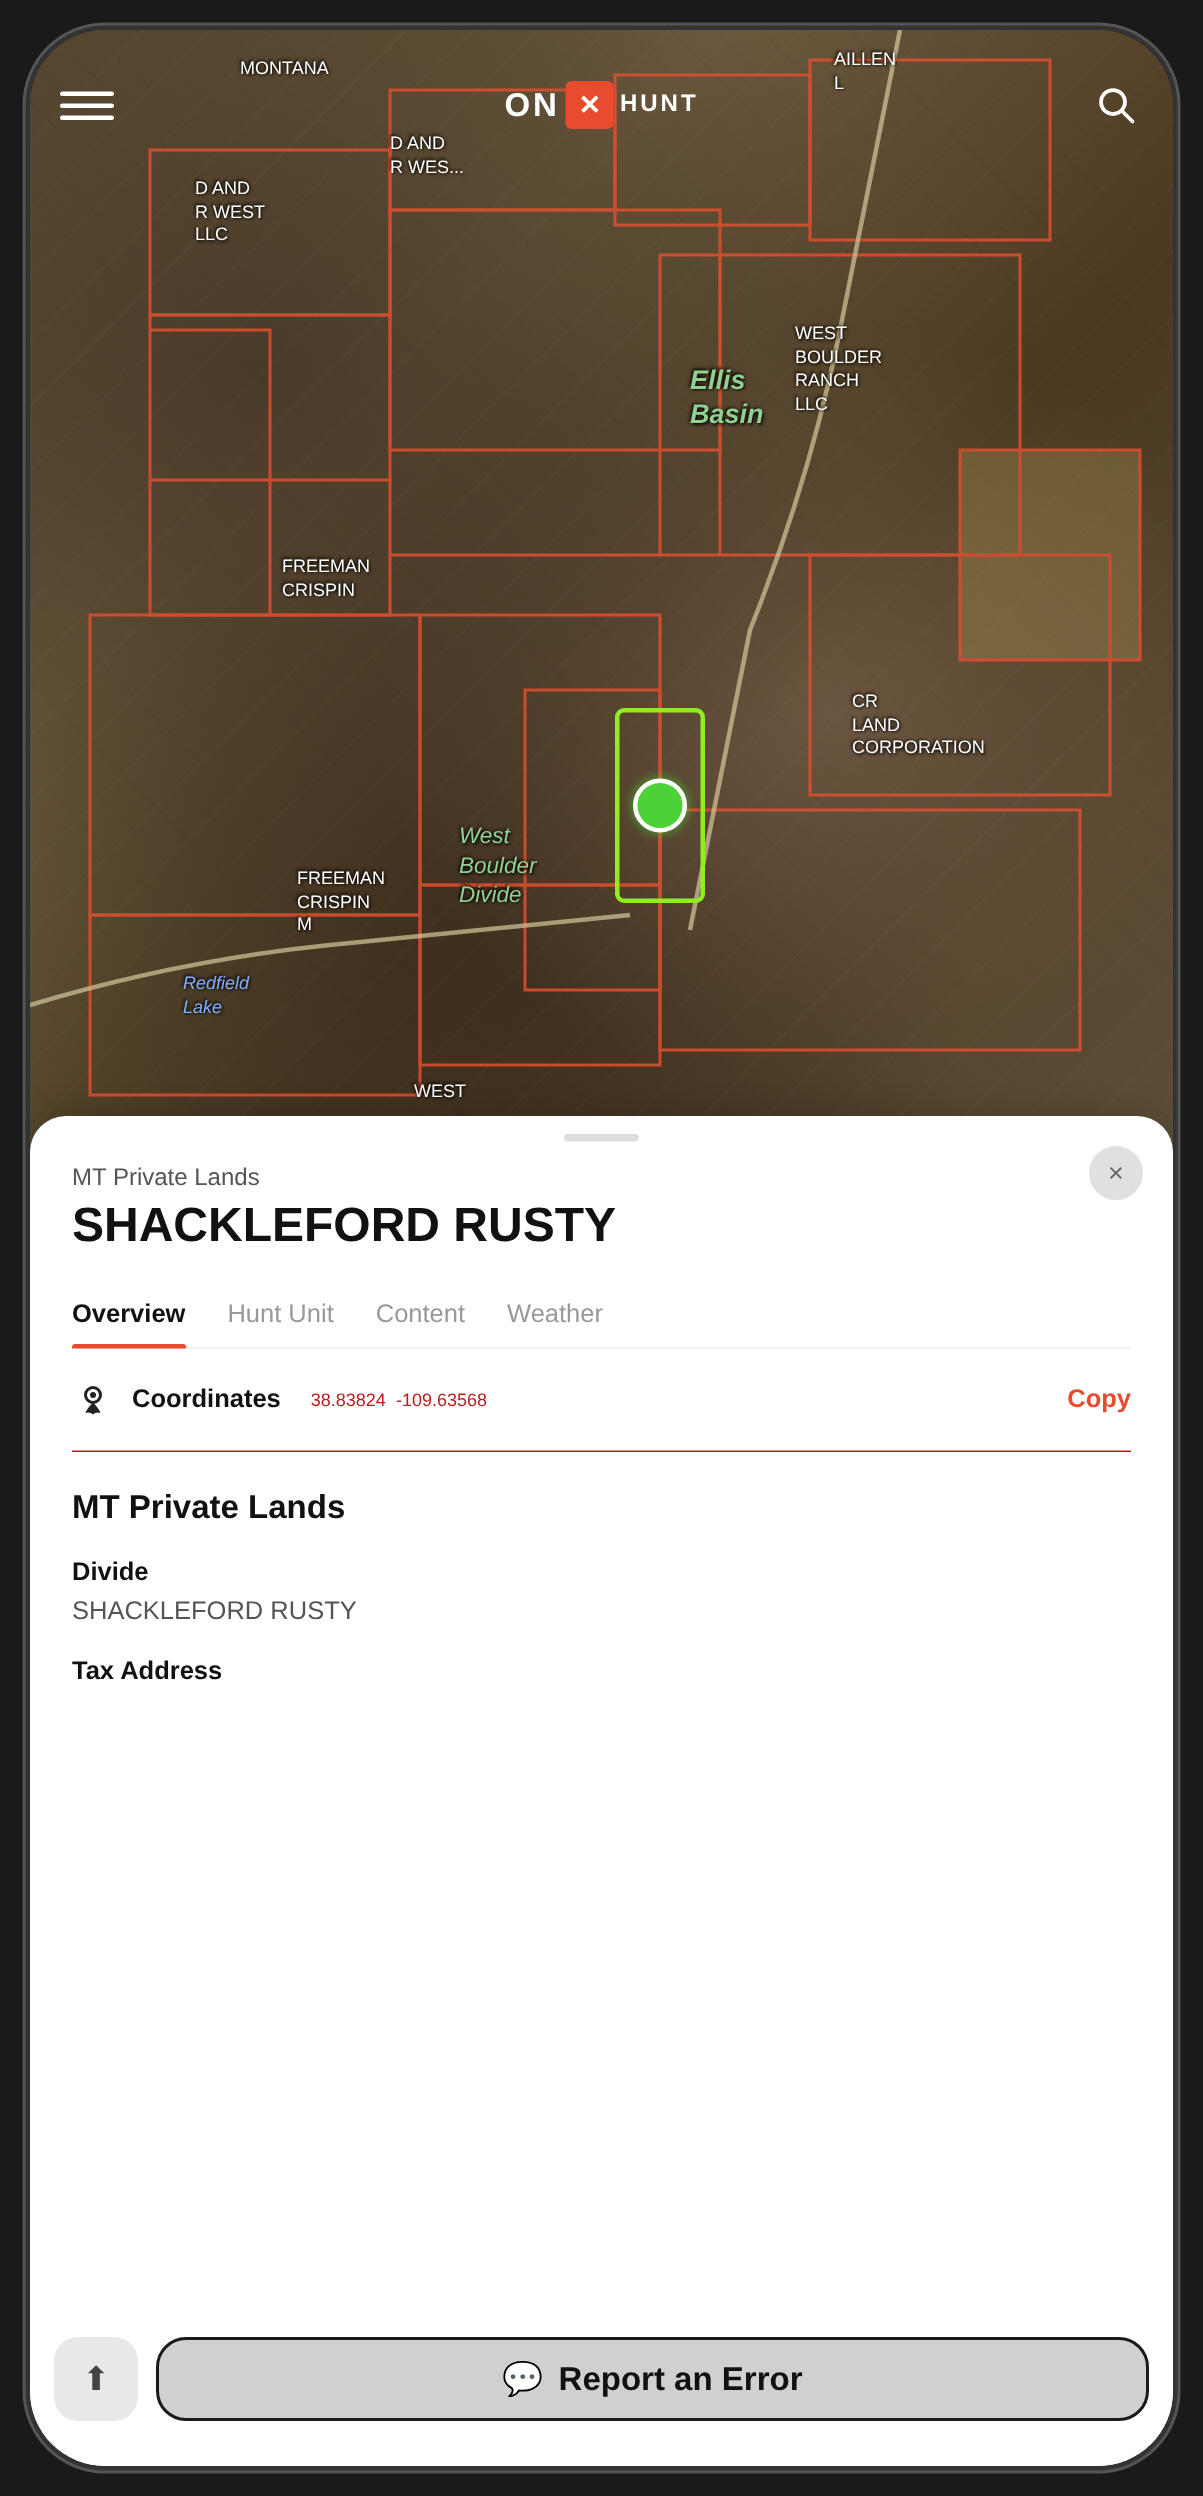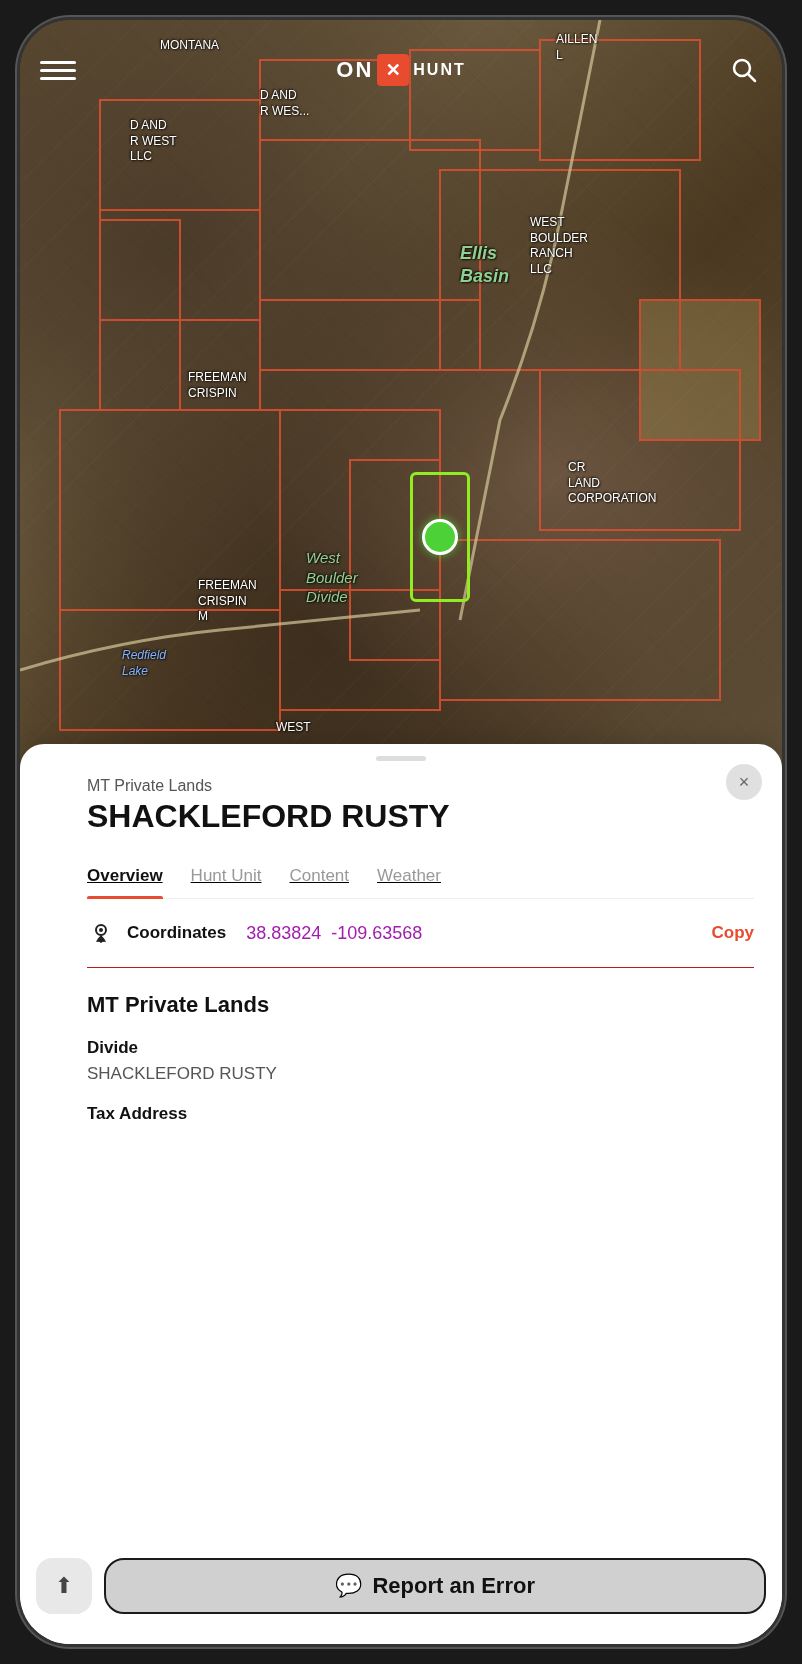--- a/index.html
+++ b/index.html
@@ -221,21 +221,20 @@
       display: flex;
       align-items: center;
       justify-content: center;
       cursor: pointer;
       font-size: 18px;
       color: #666;
     }
 
     .sheet-content {
       padding: 0 28px;
-      margin-left: 39px;
     }
 
     .property-category {
       font-size: 16px;
       color: #555;
       margin-bottom: 4px;
     }
 
     .property-title {
       font-size: 32px;
@@ -243,21 +242,20 @@
       color: #111;
       margin-bottom: 20px;
       line-height: 1.1;
     }
 
     
     .tabs-row {
       display: flex;
       border-bottom: 1px solid #eee;
       margin-bottom: 0;
-      text-decoration: underline;
     }
 
     .tab-item {
       padding: 12px 0;
       margin-right: 28px;
       font-size: 17px;
       color: #999;
       cursor: pointer;
       position: relative;
       font-weight: 500;
@@ -299,22 +297,22 @@
     }
 
     .coord-label {
       font-size: 17px;
       font-weight: 700;
       color: #111;
       margin-right: 8px;
     }
 
     .coord-values {
-      font-size: 18px;
-      color: #a21caf;
+      font-size: 12px;
+      color: #b91c1c;
       flex: 1;
     }
 
     .copy-btn {
       color: #e84b2e;
       font-size: 17px;
       font-weight: 600;
       cursor: pointer;
     }
 

